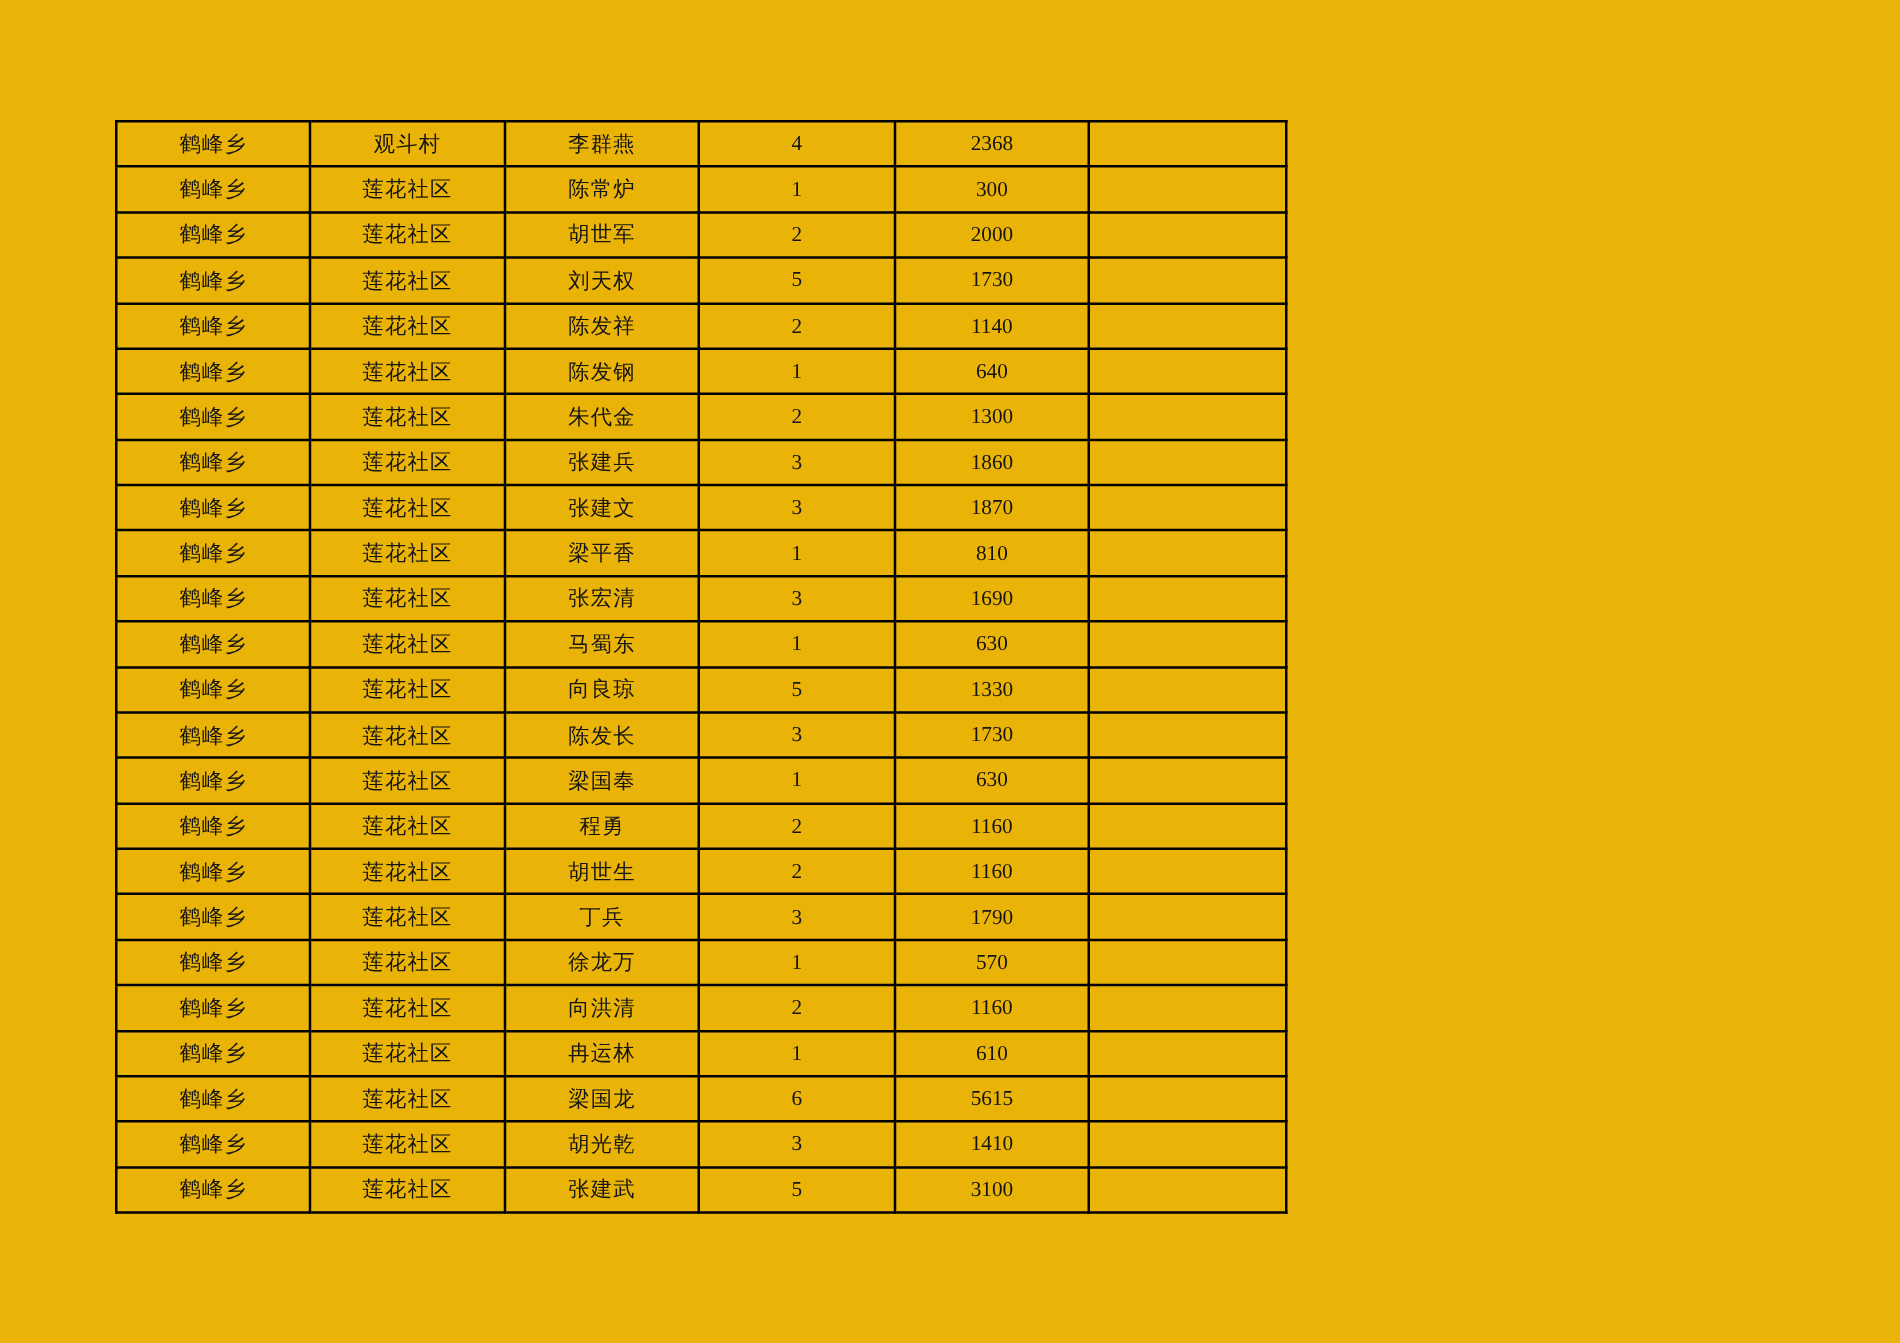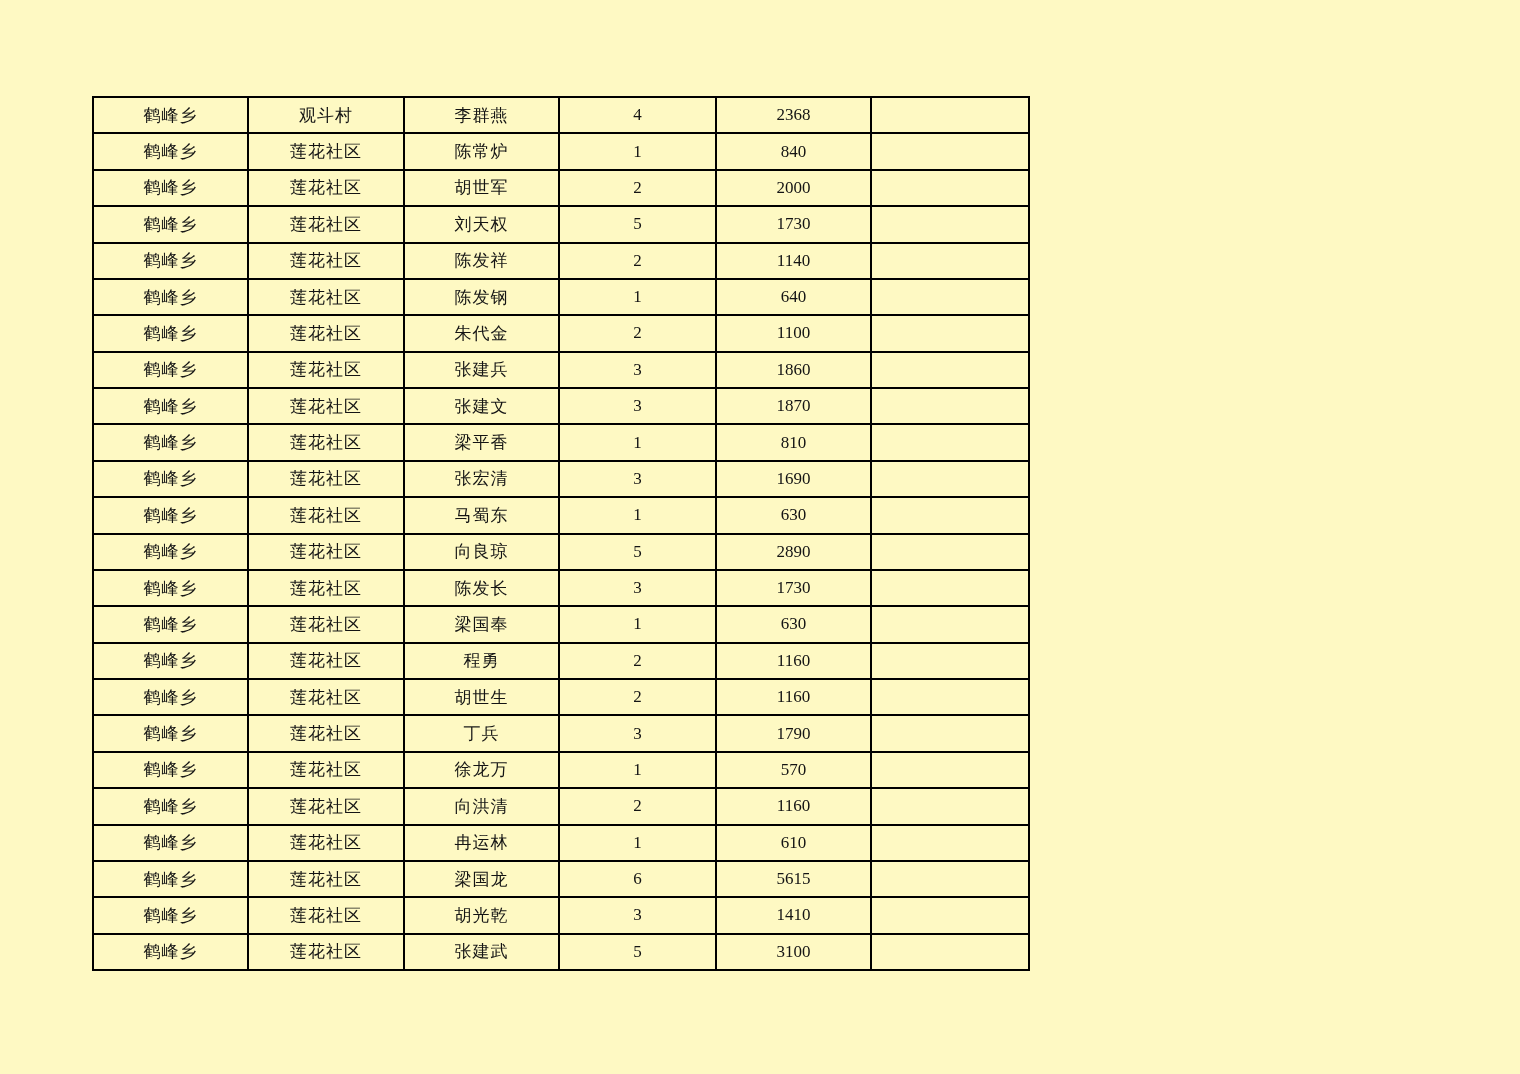--- a/index.html
+++ b/index.html
@@ -4,21 +4,21 @@
 <style>
   html, body {
     margin: 0;
     padding: 0;
     background: #ffffff;
   }
   .page {
     position: relative;
     width: 1520px;
     height: 1074px;
-    background: #fef9c3;
+    background: #eab308;
     overflow: hidden;
     text-decoration: underline;
   }
   .data-table {
     position: absolute;
     left: 92px;
     top: 96px;
     width: 936px;
     height: 875px;
     border-collapse: collapse;
@@ -61,21 +61,21 @@
           <td>李群燕</td>
           <td class="num">4</td>
           <td class="num">2368</td>
           <td></td>
         </tr>
         <tr>
           <td>鹤峰乡</td>
           <td>莲花社区</td>
           <td>陈常炉</td>
           <td class="num">1</td>
-          <td class="num">840</td>
+          <td class="num">300</td>
           <td></td>
         </tr>
         <tr>
           <td>鹤峰乡</td>
           <td>莲花社区</td>
           <td>胡世军</td>
           <td class="num">2</td>
           <td class="num">2000</td>
           <td></td>
         </tr>
@@ -101,21 +101,21 @@
           <td>陈发钢</td>
           <td class="num">1</td>
           <td class="num">640</td>
           <td></td>
         </tr>
         <tr>
           <td>鹤峰乡</td>
           <td>莲花社区</td>
           <td>朱代金</td>
           <td class="num">2</td>
-          <td class="num">1100</td>
+          <td class="num">1300</td>
           <td></td>
         </tr>
         <tr>
           <td>鹤峰乡</td>
           <td>莲花社区</td>
           <td>张建兵</td>
           <td class="num">3</td>
           <td class="num">1860</td>
           <td></td>
         </tr>
@@ -149,21 +149,21 @@
           <td>马蜀东</td>
           <td class="num">1</td>
           <td class="num">630</td>
           <td></td>
         </tr>
         <tr>
           <td>鹤峰乡</td>
           <td>莲花社区</td>
           <td>向良琼</td>
           <td class="num">5</td>
-          <td class="num">2890</td>
+          <td class="num">1330</td>
           <td></td>
         </tr>
         <tr>
           <td>鹤峰乡</td>
           <td>莲花社区</td>
           <td>陈发长</td>
           <td class="num">3</td>
           <td class="num">1730</td>
           <td></td>
         </tr>

